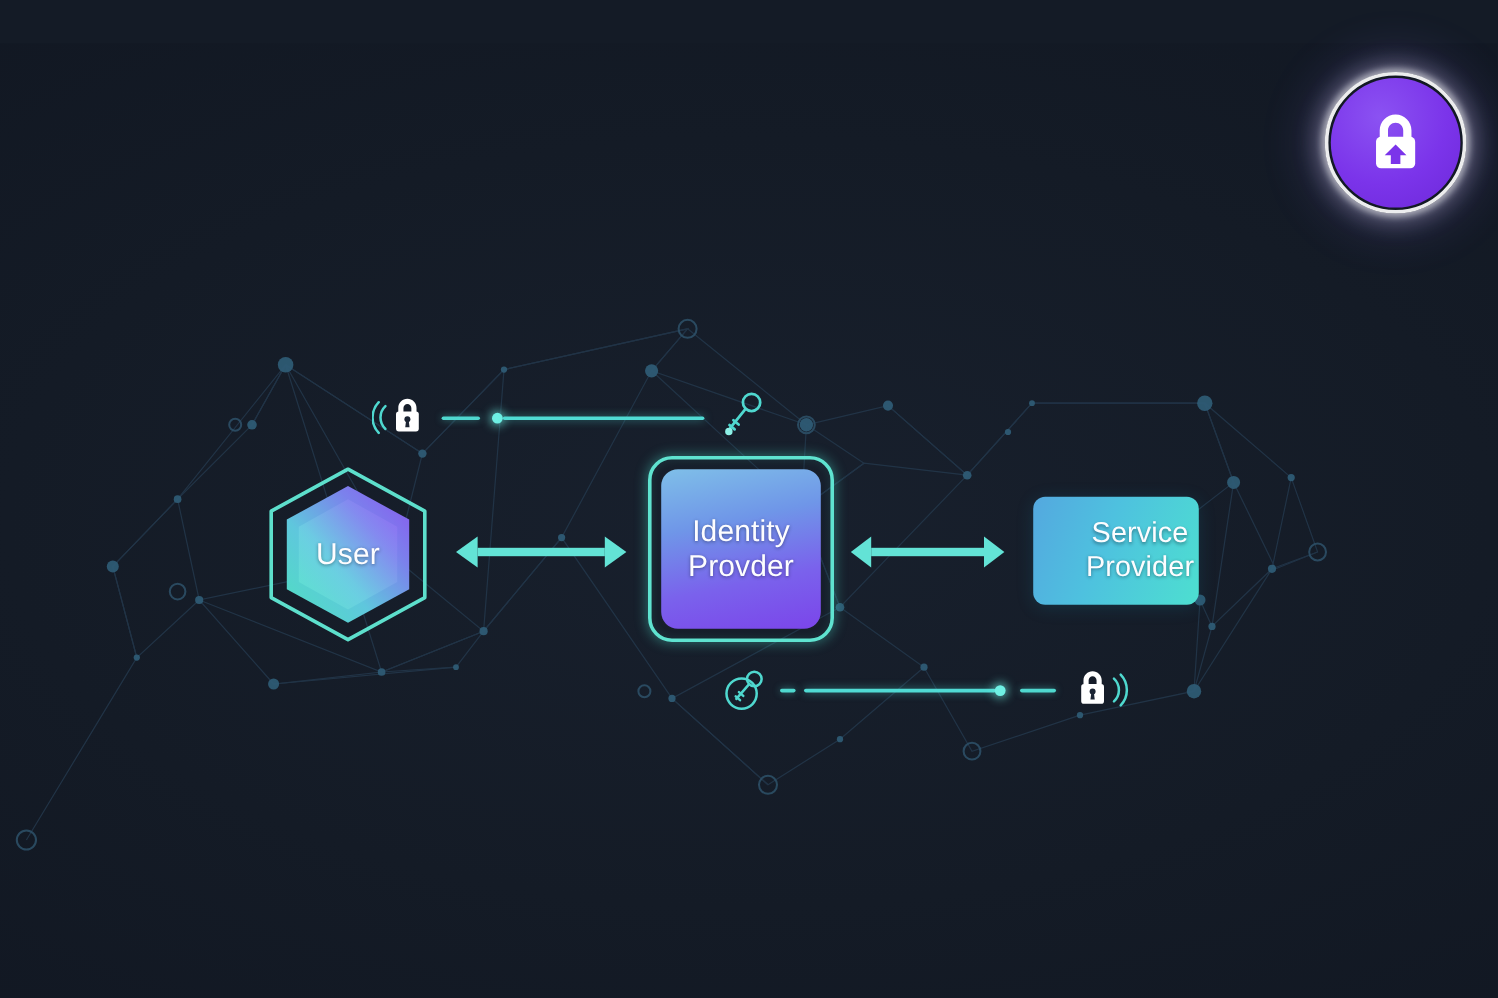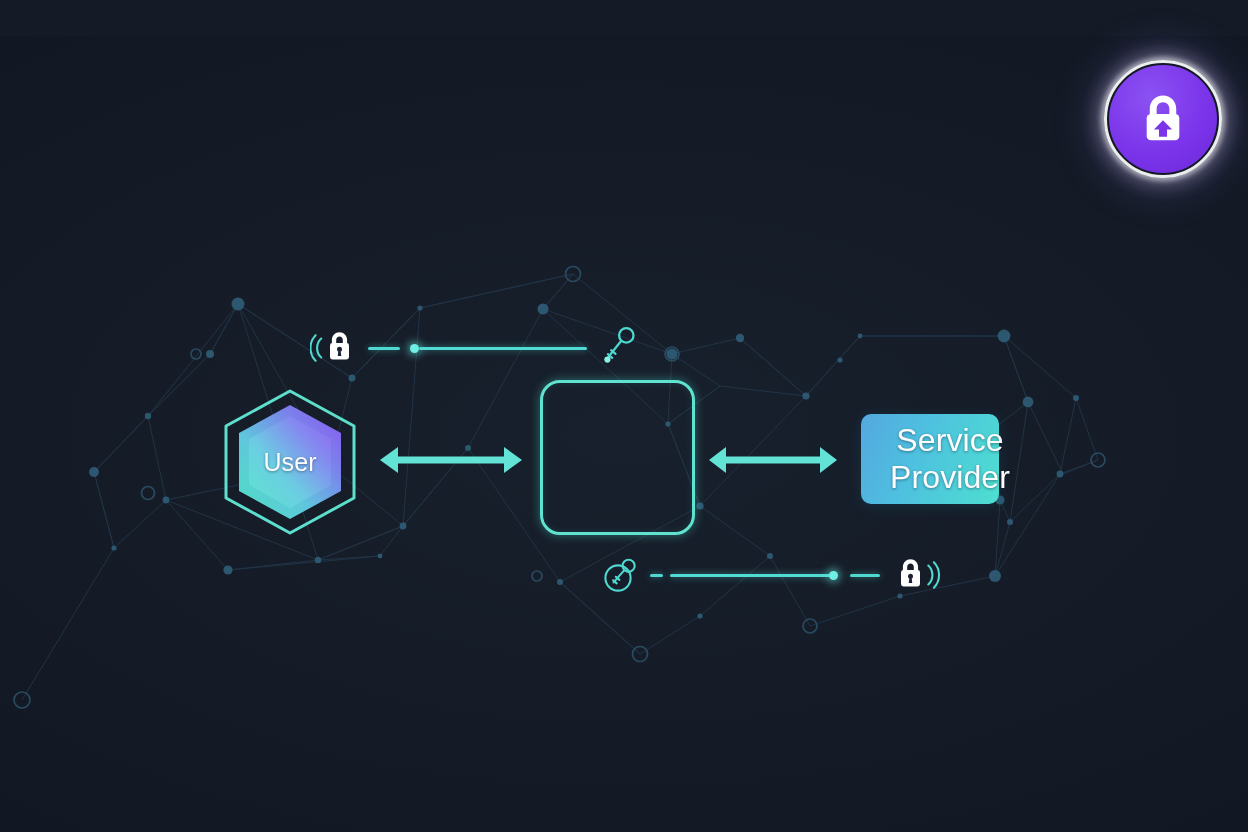--- a/index.html
+++ b/index.html
@@ -73,21 +73,21 @@
   .idp-inner .node-label { font-size: 25px; }
 
   
   .sp-wrap {
     position: absolute; left: 861px; top: 378px; width: 138px; height: 90px;
     border-radius: 10px;
     background: linear-gradient(112deg, #54a8df 0%, #4ec1df 42%, #4ddfd0 100%);
     display: flex; align-items: center; justify-content: center;
     box-shadow: 0 2px 14px rgba(30,140,170,.18);
   }
-  .sp-wrap .node-label { font-size: 32px; padding-left: 40px; }
+  .sp-wrap .node-label { font-size: 24px; padding-left: 40px; }
 
   
   .arrow { position: absolute; }
   .arrow svg { display: block; }
 
   
   .channel { position: absolute; display: flex; align-items: center; }
   .channel svg { display: block; }
   .dash {
     height: 3px; background: #4fd8cf; border-radius: 2px;
@@ -275,20 +275,23 @@
     <div class="arrow" style="left:378px; top:408px;">
       <svg width="146" height="32" viewBox="0 0 146 32">
         <rect x="20" y="12.5" width="106" height="7" fill="#63e3d6"></rect>
         <polygon points="20,3 20,29 2,16" fill="#63e3d6"></polygon>
         <polygon points="126,3 126,29 144,16" fill="#63e3d6"></polygon>
       </svg>
     </div>
 
     <div class="idp-wrap">
       <div class="idp-ring"></div>
+      <div class="idp-inner">
+        <span class="node-label">Identity Provder</span>
+      </div>
     </div>
 
     <div class="arrow" style="left:708px; top:408px;">
       <svg width="130" height="32" viewBox="0 0 130 32">
         <rect x="18" y="12.5" width="94" height="7" fill="#63e3d6"></rect>
         <polygon points="18,3 18,29 1,16" fill="#63e3d6"></polygon>
         <polygon points="112,3 112,29 129,16" fill="#63e3d6"></polygon>
       </svg>
     </div>
 

